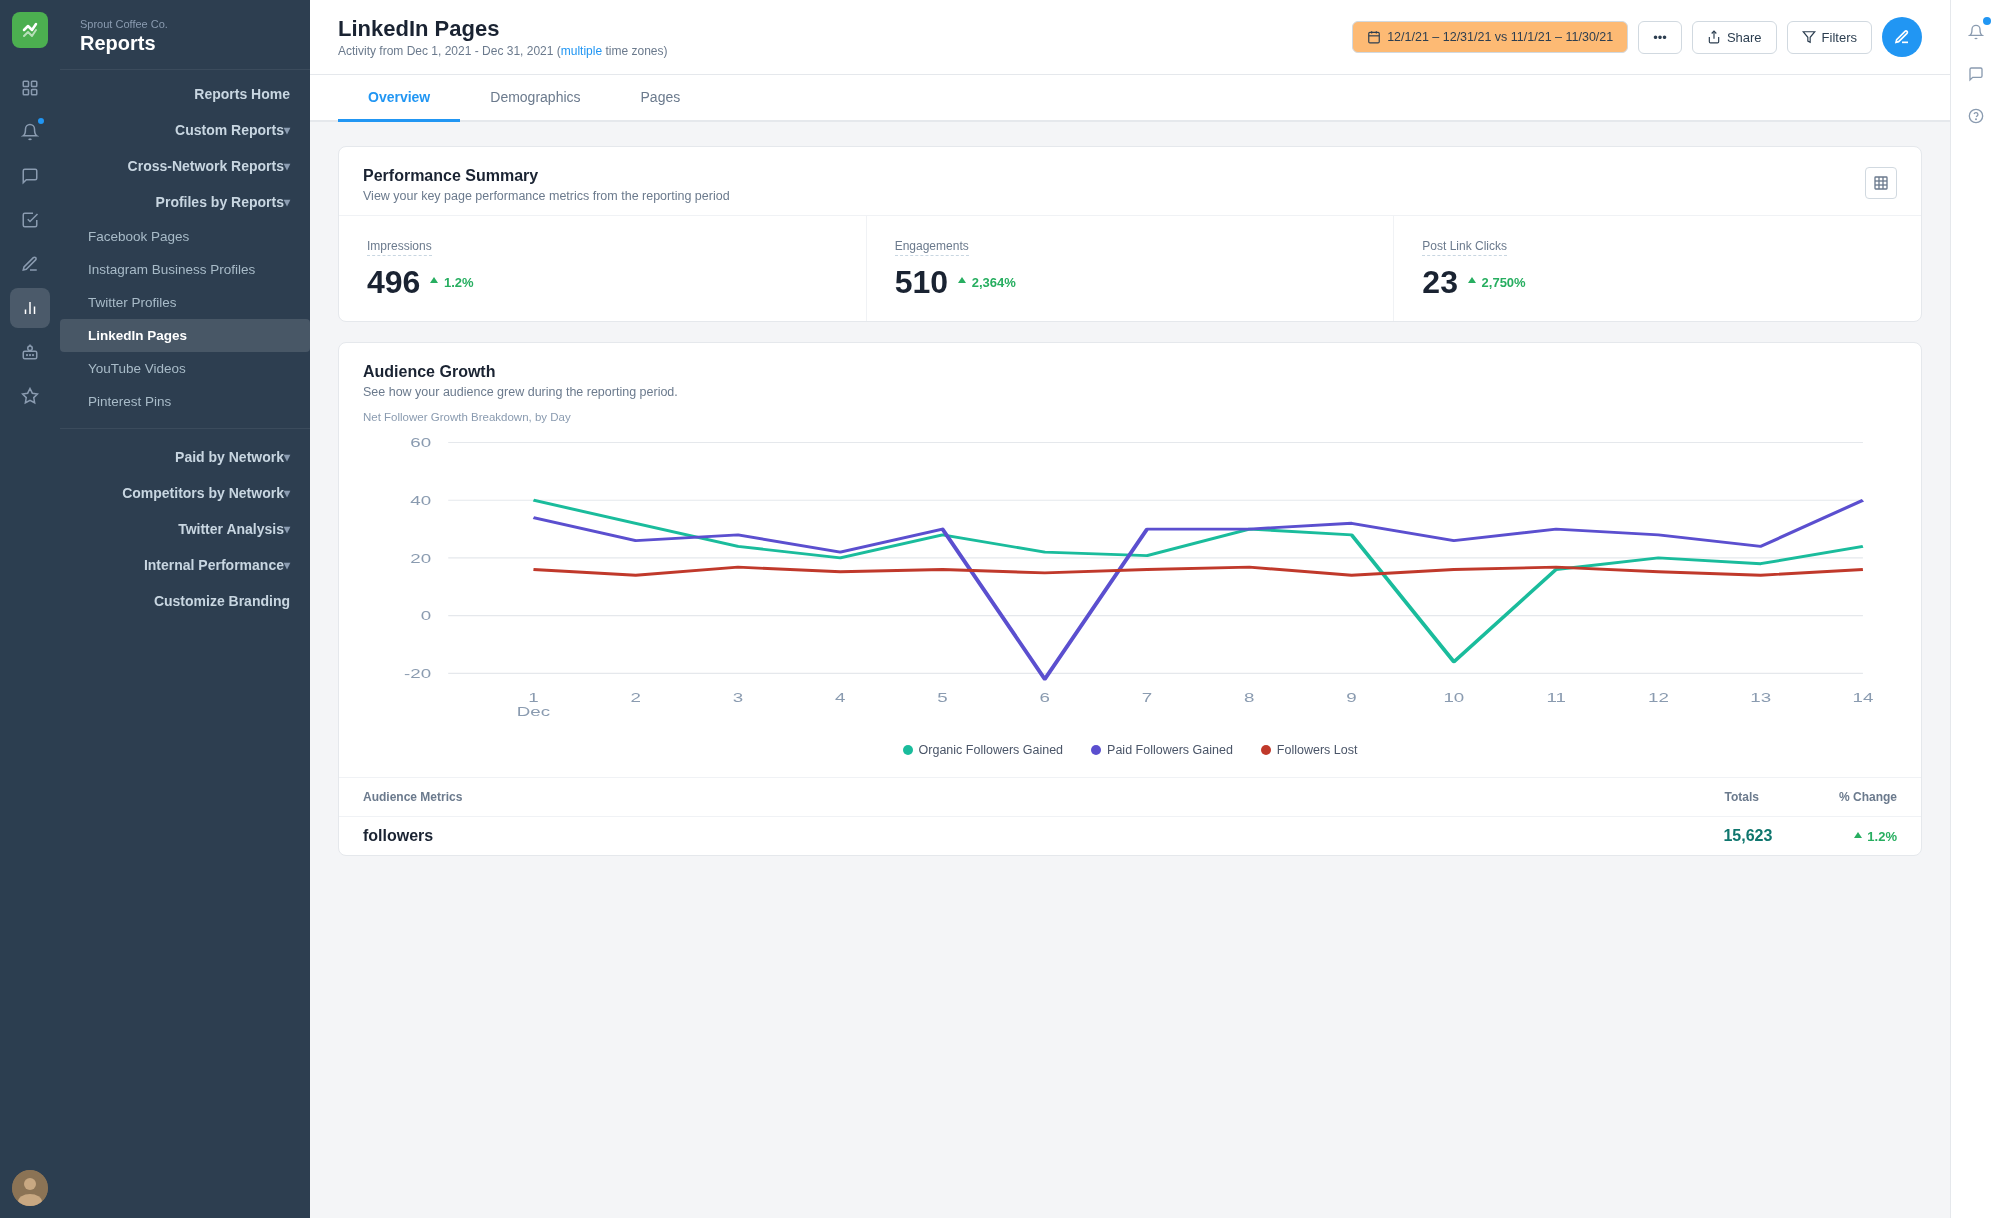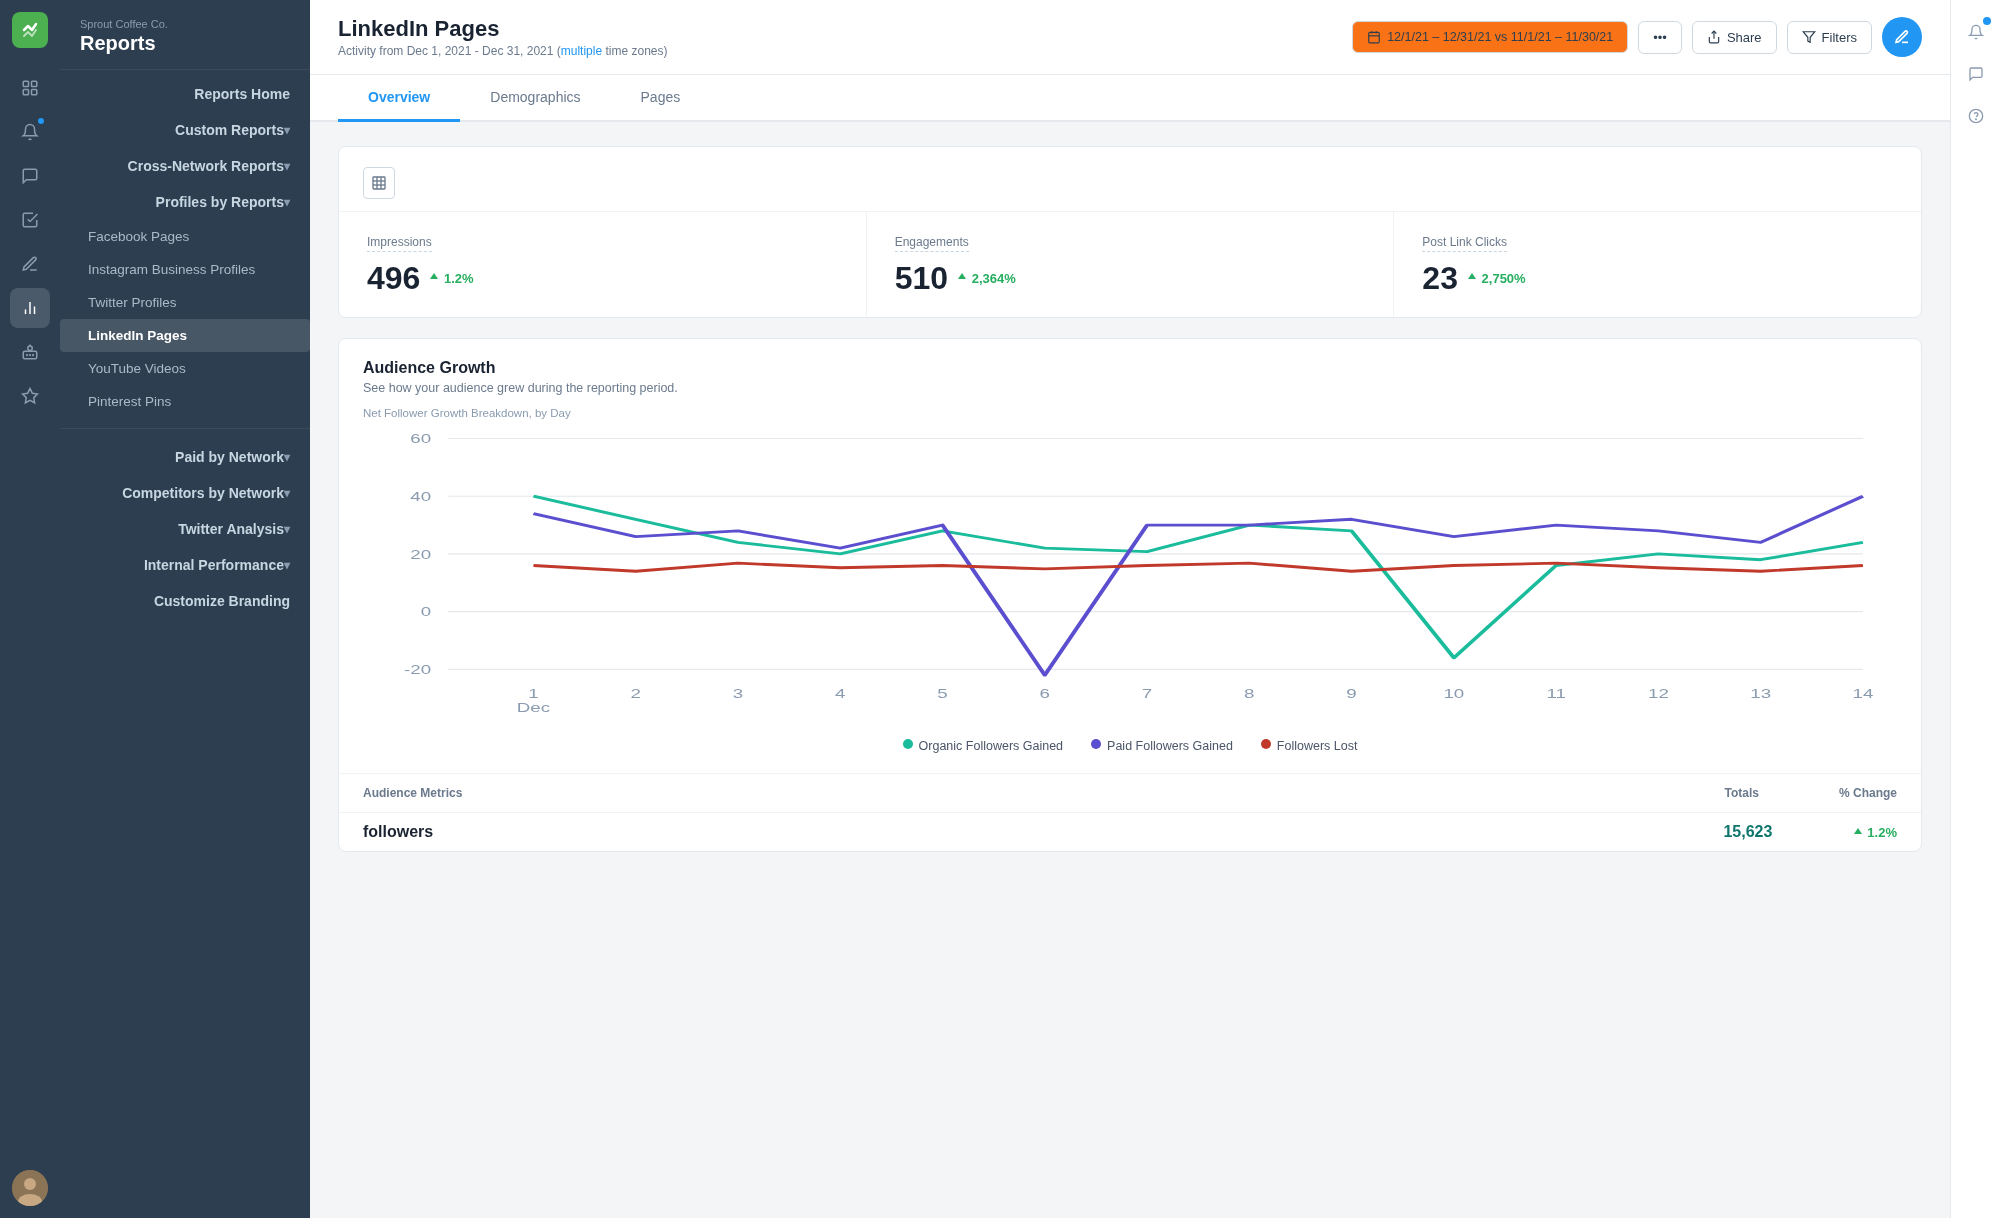--- a/index.html
+++ b/index.html
@@ -108,21 +108,21 @@
       display: flex;
       align-items: center;
       justify-content: space-between;
       border-bottom: 1px solid #e5e8ec;
     }
     .topbar-left .page-title { font-size: 22px; font-weight: 700; color: #1a2332; }
     .topbar-left .page-subtitle { font-size: 12px; color: #6b7a8d; margin-top: 2px; }
     .topbar-left .page-subtitle a { color: #2196F3; text-decoration: none; }
     .topbar-right { display: flex; align-items: center; gap: 10px; }
     .date-range-btn {
-      background: #f97316;
+      background: #fdba74;
       border: 1px solid #d1d9e0;
       border-radius: 6px;
       padding: 8px 14px;
       font-size: 12.5px;
       cursor: pointer;
       display: flex; align-items: center; gap: 6px;
       color: #2c3e50;
       font-weight: 500;
     }
     .icon-btn {
@@ -263,21 +263,21 @@
 
     
     .chart-legend {
       display: flex;
       justify-content: center;
       gap: 28px;
       margin-top: 12px;
     }
     .legend-item {
       display: flex;
-      align-items: flex-start;
+      align-items: center;
       gap: 6px;
       font-size: 12.5px;
       color: #4a5568;
     }
     .legend-dot {
       width: 10px; height: 10px;
       border-radius: 50%;
     }
 
     
@@ -494,20 +494,24 @@
       <div class="tab active">Overview</div>
       <div class="tab">Demographics</div>
       <div class="tab">Pages</div>
     </div>
 
     <div class="content-area">
       <div class="content-padding">
 
         <div class="card">
           <div class="card-header">
+            <div>
+              <div class="card-title">Performance Summary</div>
+              <div class="card-subtitle">View your key page performance metrics from the reporting period</div>
+            </div>
             <div class="card-icon-btn">
               <svg width="16" height="16" fill="none" viewBox="0 0 24 24" stroke="currentColor" stroke-width="2">
                   <rect x="3" y="3" width="18" height="18" rx="1"></rect>
                   <line x1="3" y1="9" x2="21" y2="9"></line>
                   <line x1="3" y1="15" x2="21" y2="15"></line>
                   <line x1="9" y1="3" x2="9" y2="21"></line>
                   <line x1="15" y1="3" x2="15" y2="21"></line>
                 </svg>
             </div>
           </div>

